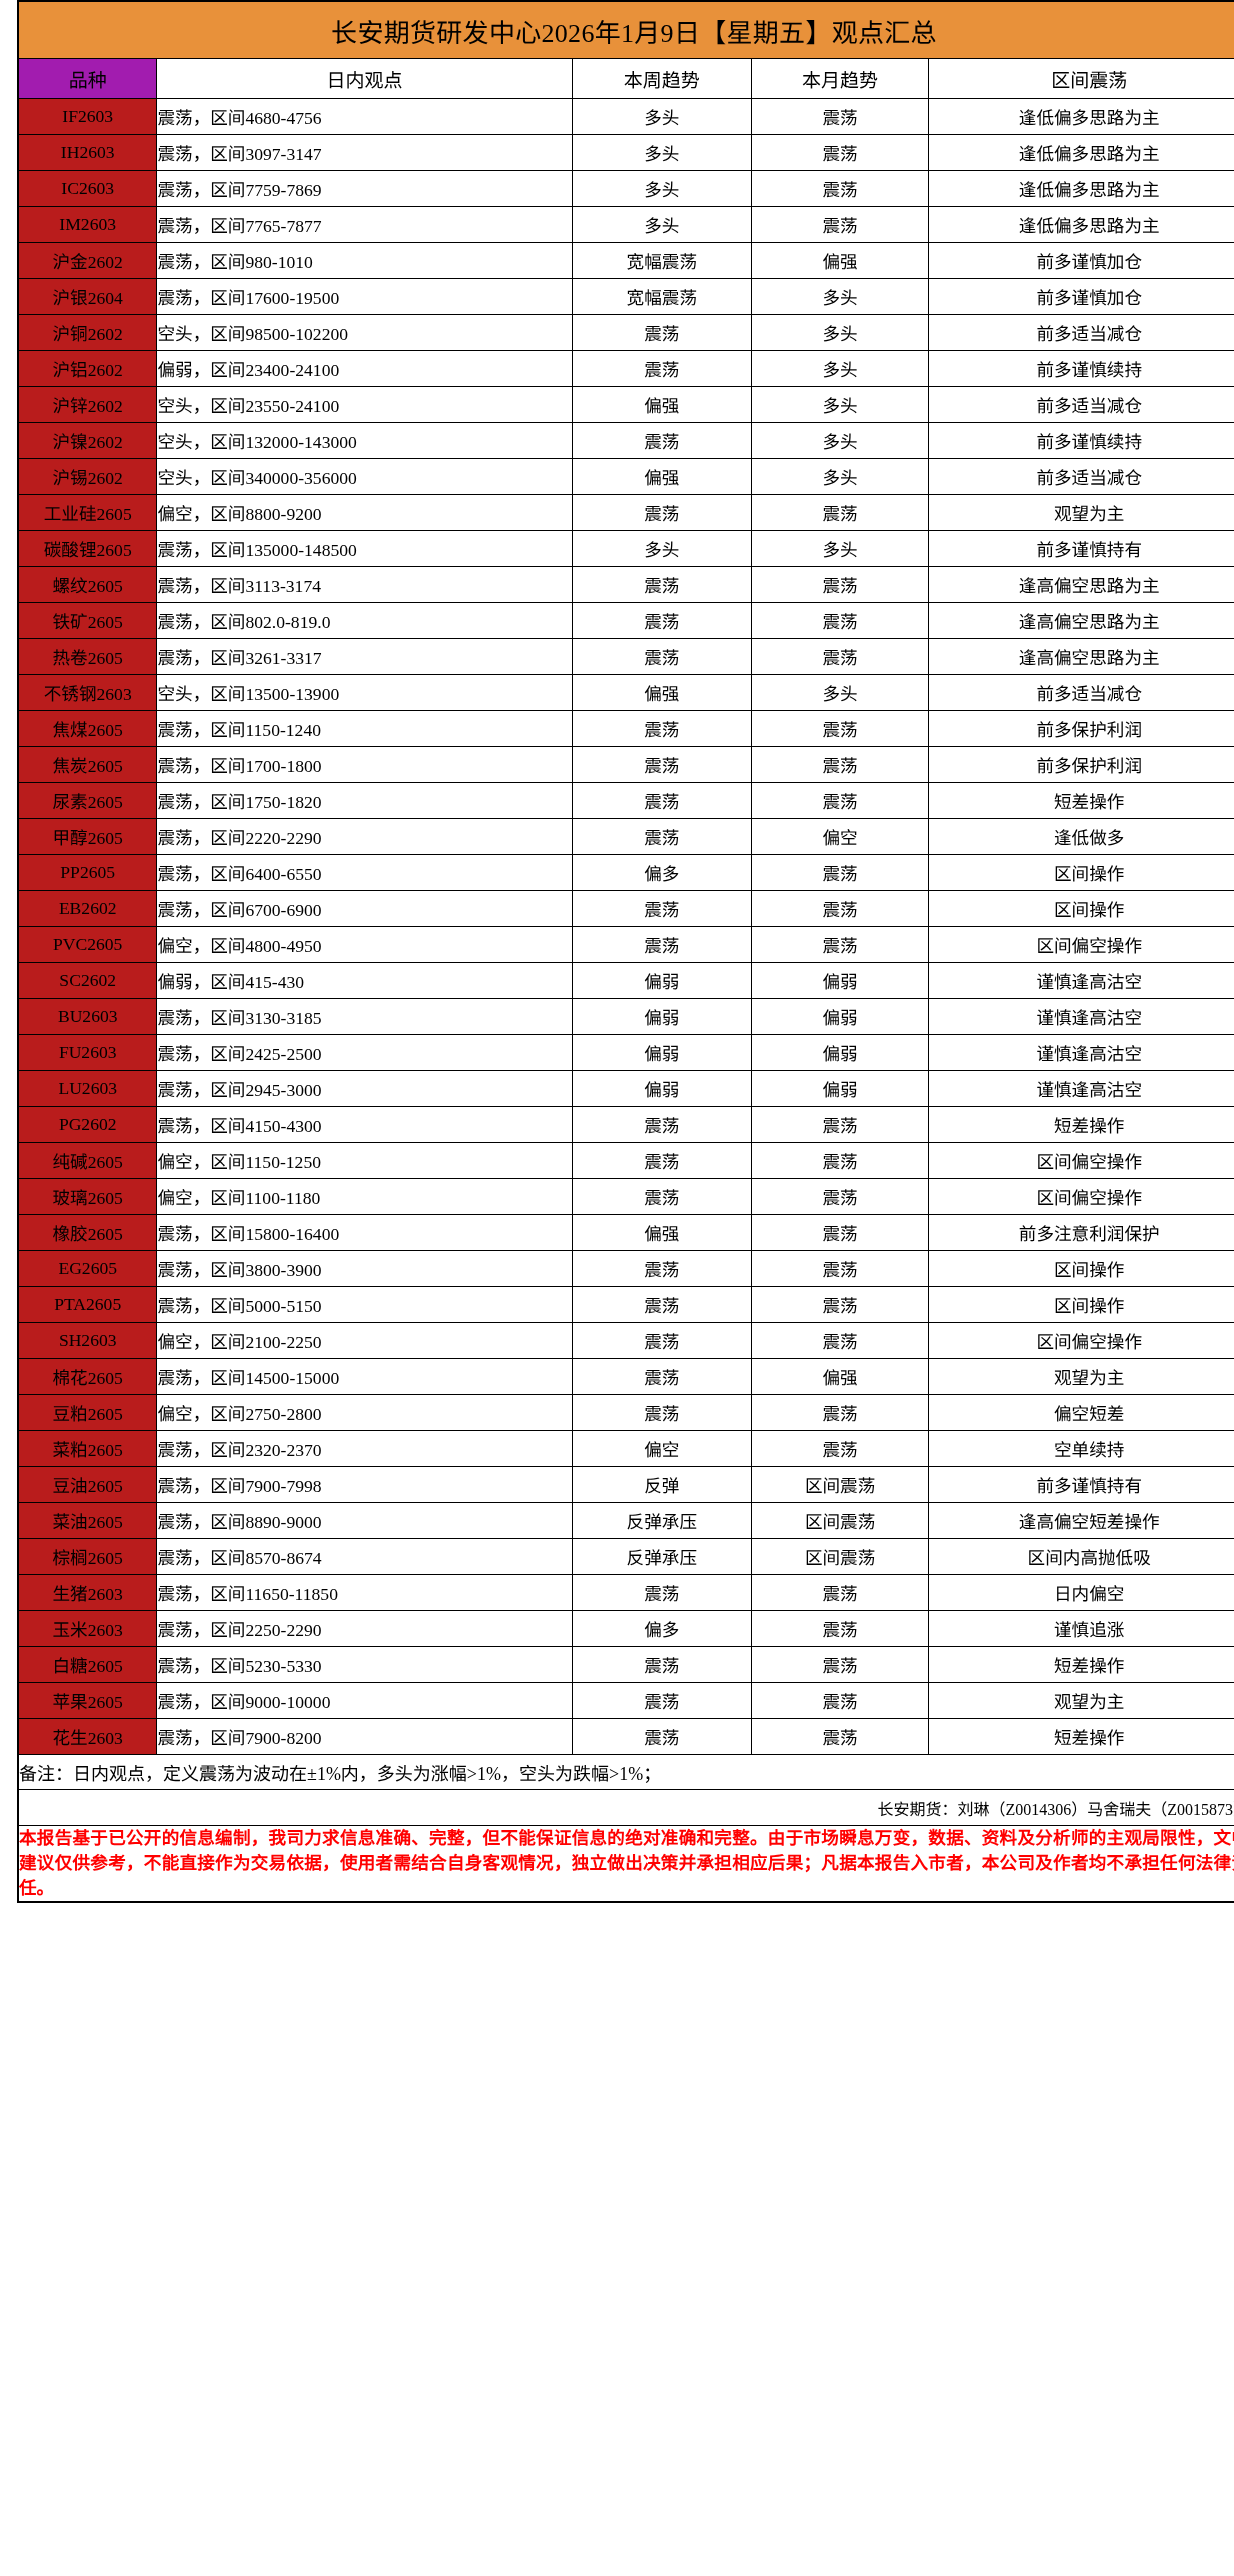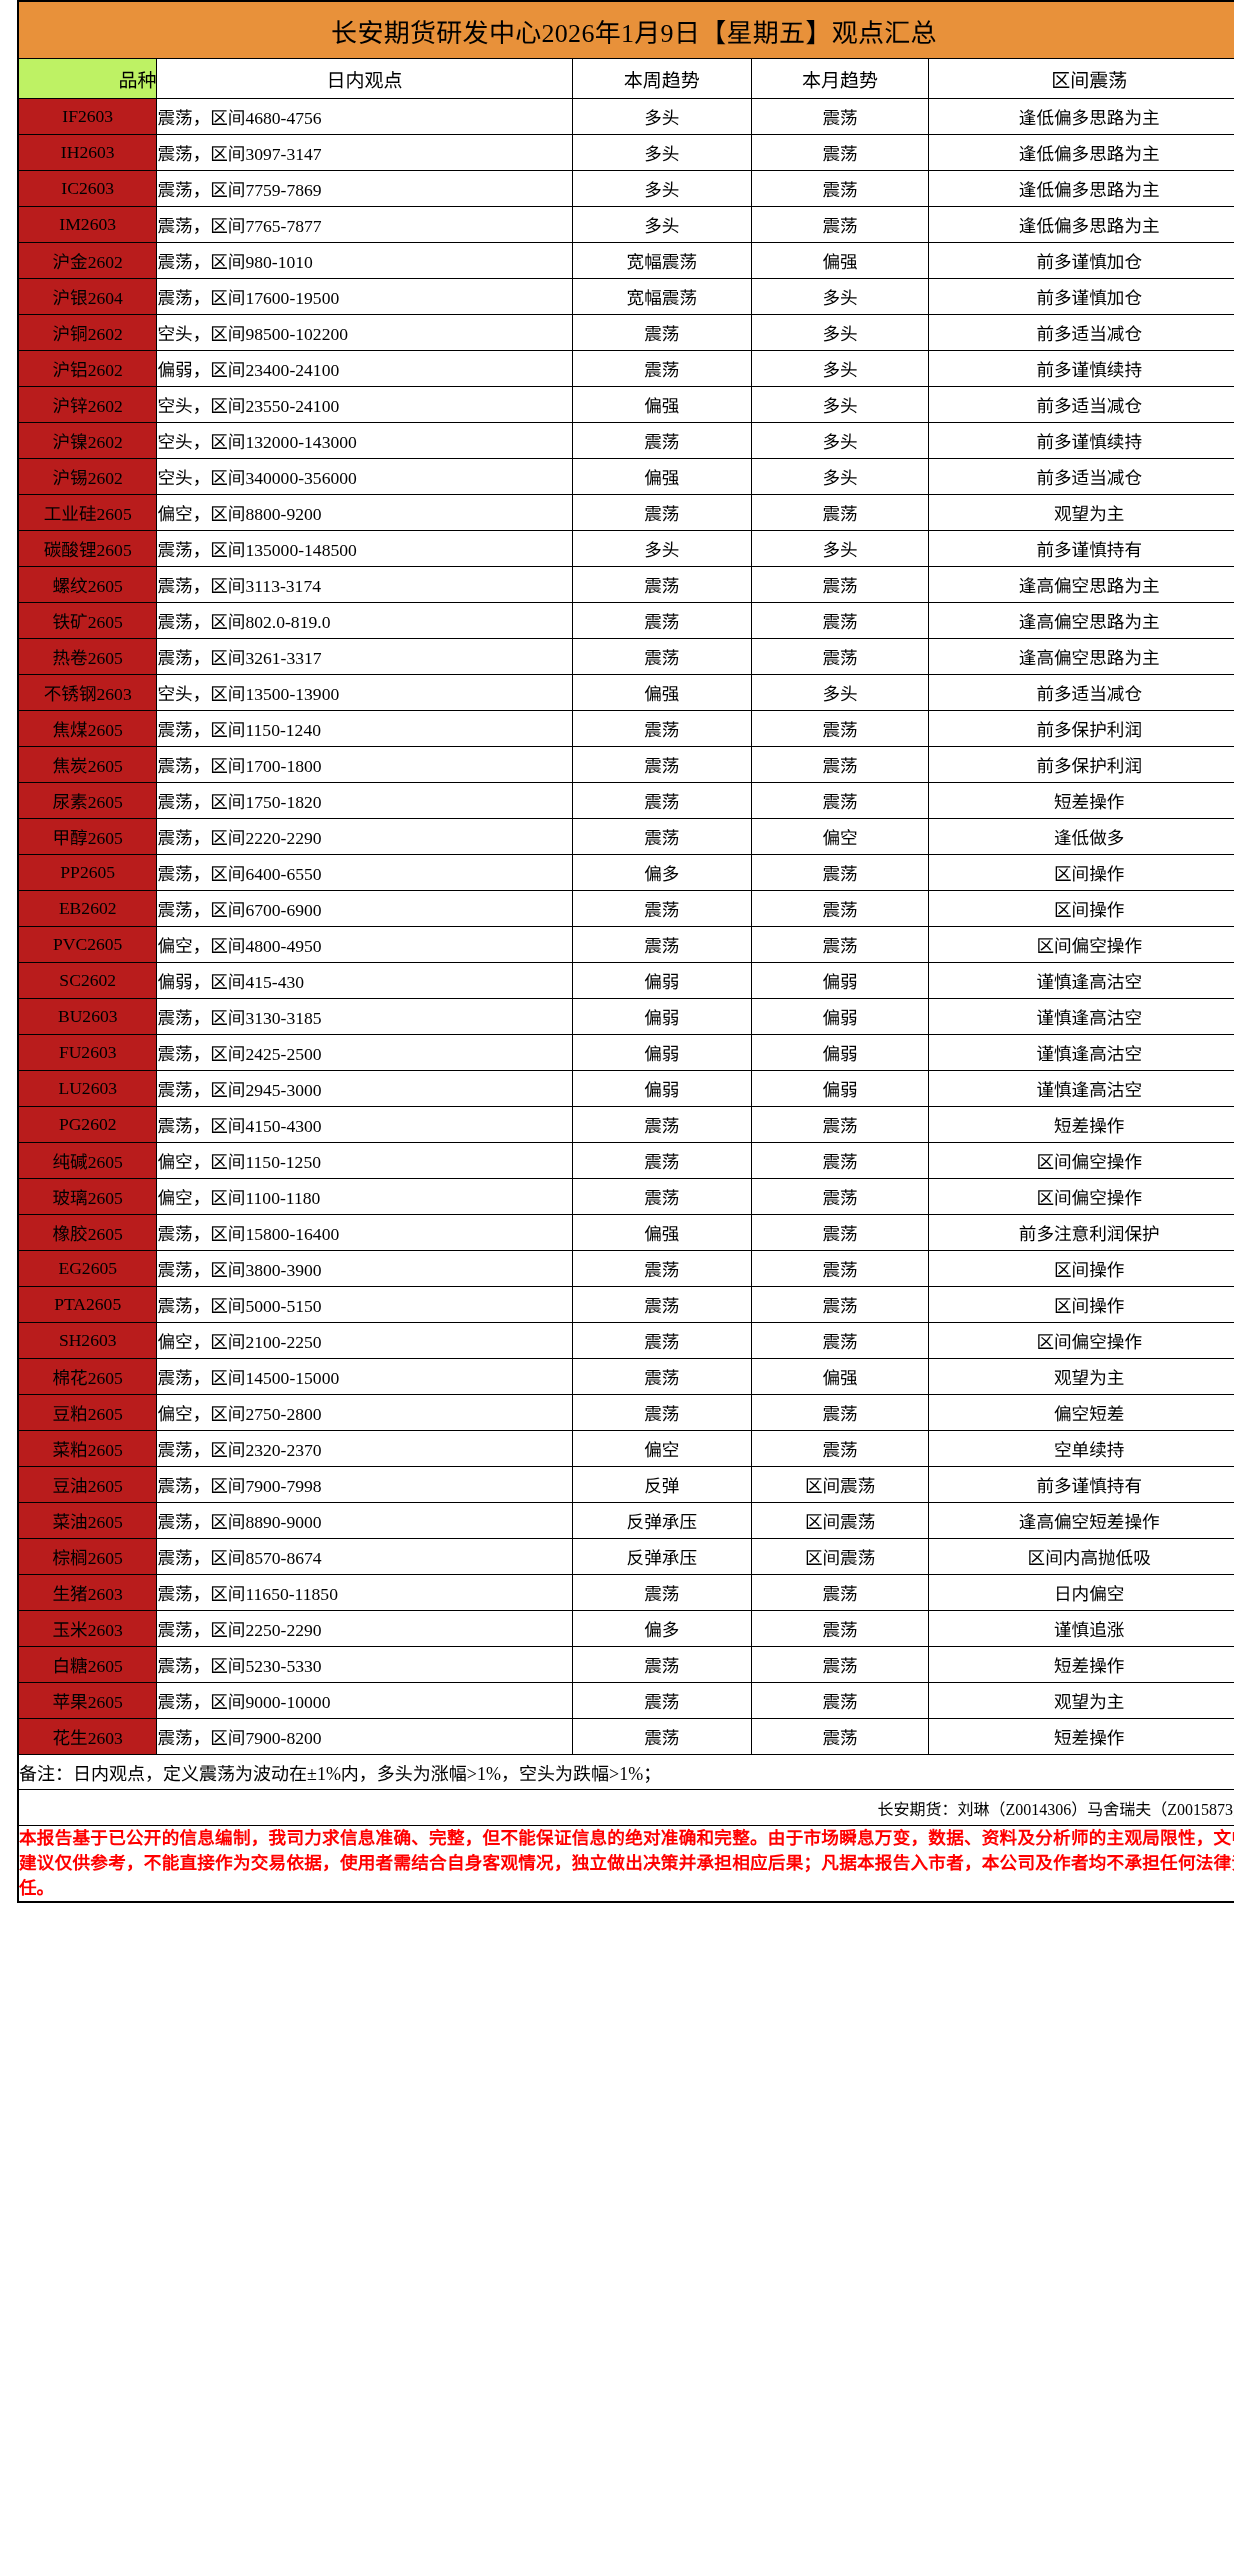--- a/index.html
+++ b/index.html
@@ -44,22 +44,21 @@
   }
   
   .hdr {
     height: 39px;
     text-align: center;
     font-size: 19px;
     font-weight: bold;
     background: #ffffff;
   }
   .hdr.first {
-    background: #bef264;
-    text-align: right;
+    background: #a21caf;
   }
   
   tr.datarow td {
     height: 35px;
     font-size: 17.6px;
   }
   td.c-variety {
     background: #b91c1c;
     text-align: center;
     font-weight: bold;

